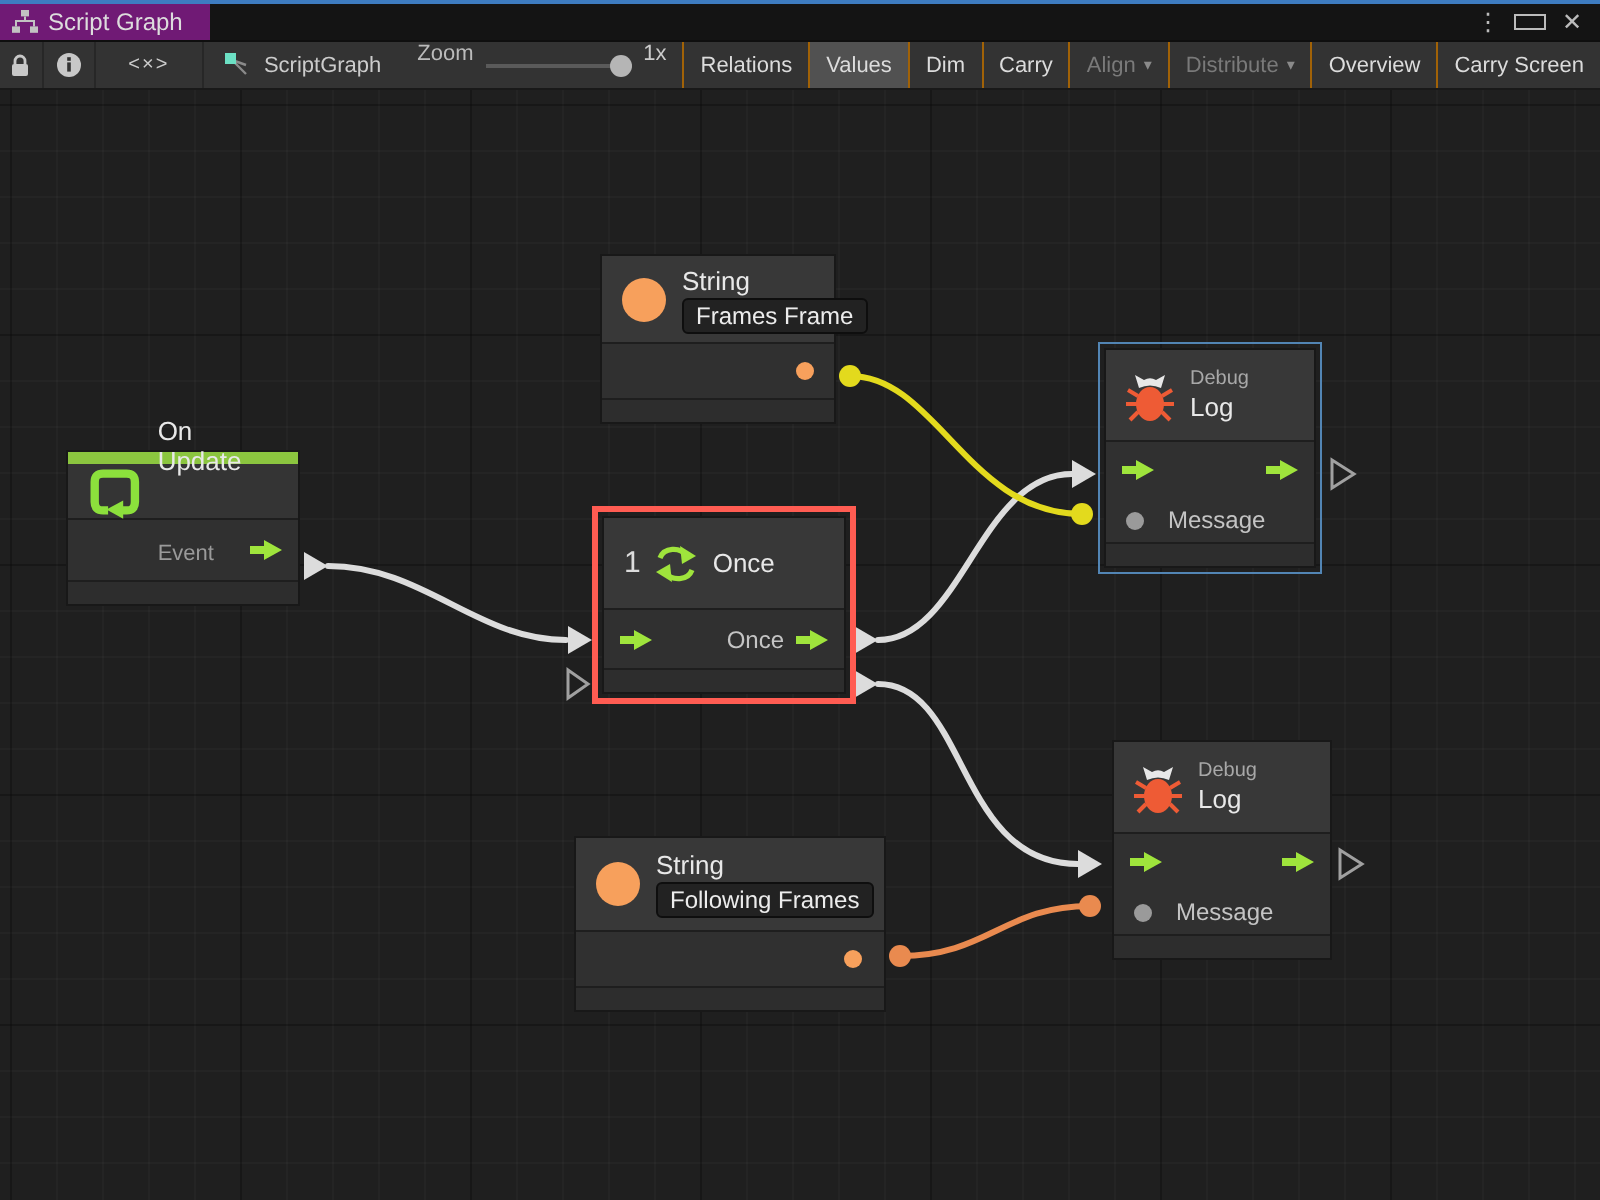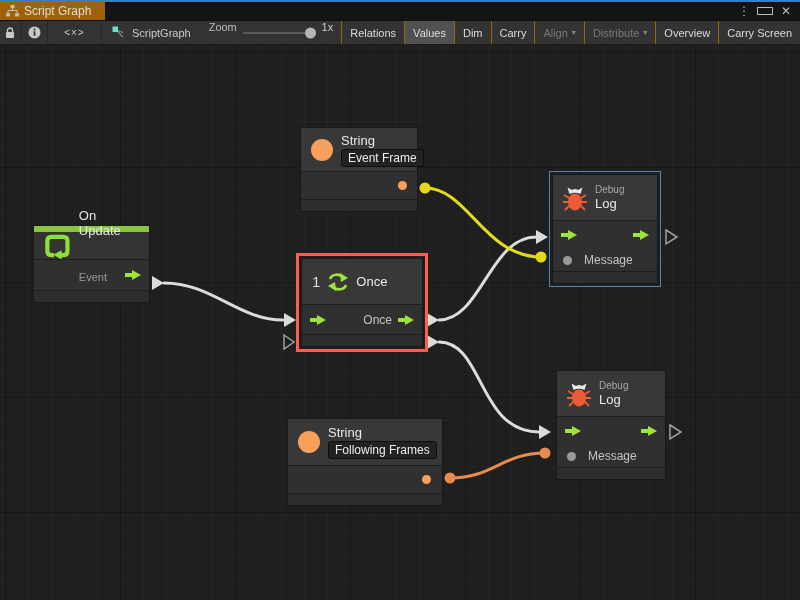--- a/index.html
+++ b/index.html
@@ -4,21 +4,21 @@
 <style>
   * { margin:0; padding:0; box-sizing:border-box; }
   html,body { width:800px; height:600px; overflow:hidden; background:#1f1f1f;
               font-family:"Liberation Sans", sans-serif; }
   .window { position:relative; width:800px; height:600px; background:#1f1f1f; }
 
   
   .accent-line { height:2px; background:var(--accent-blue,#3e7cc1); }
   .tabbar { height:18px; background:#141414; display:flex; align-items:stretch; }
   .tab { display:flex; align-items:center; gap:5px; padding:0 14px 0 6px;
-         background:#a16207; color:#dddddd; font-size:12px; }
+         background:#701a75; color:#dddddd; font-size:12px; }
   .win-controls { margin-left:auto; display:flex; align-items:center; gap:2px; padding-right:6px; }
   .win-controls span { color:#bbbbbb; font-size:12px; width:16px; text-align:center; line-height:16px; }
   .maxbox { display:inline-block; width:9px; height:8px; border:1.5px solid #bbbbbb; margin:0 3px; }
 
   
   .toolbar { height:25px; background:#333333; border-top:1px solid #0f0f0f;
              border-bottom:1px solid #191919; display:flex; align-items:stretch;
              color:#cccccc; font-size:11px; }
   .tseg { display:flex; align-items:center; justify-content:center; border-right:1px solid #272727; }
   .seg-lock { width:27px; } .seg-info { width:33px; } .seg-code { width:68px; }
@@ -197,21 +197,21 @@
       <polygon class="stub-hollow" points="284,290 294,297 284,304"></polygon>
       <polygon class="stub-hollow" points="666,185 677,192 666,199"></polygon>
       <polygon class="stub-hollow" points="670,380 681,387 670,394"></polygon>
     </svg>
 
     <div class="node" style="left:300px; top:82px; width:118px;">
       <div class="nhead" style="height:44px;">
         <div class="circle-orange"></div>
         <div class="tcol">
           <span class="ntitle">String</span>
-          <span class="valfield">Event Frame</span>
+          <span class="valfield">Frames Frame</span>
         </div>
       </div>
       <div class="nrow" style="height:27px; justify-content:flex-end; padding-right:10px;">
         <span class="port-dot orange"></span>
       </div>
       <div class="nfoot" style="height:12px;"></div>
     </div>
 
     <div class="node" style="left:33px; top:180px; width:117px;">
       <div class="greenbar"></div>

